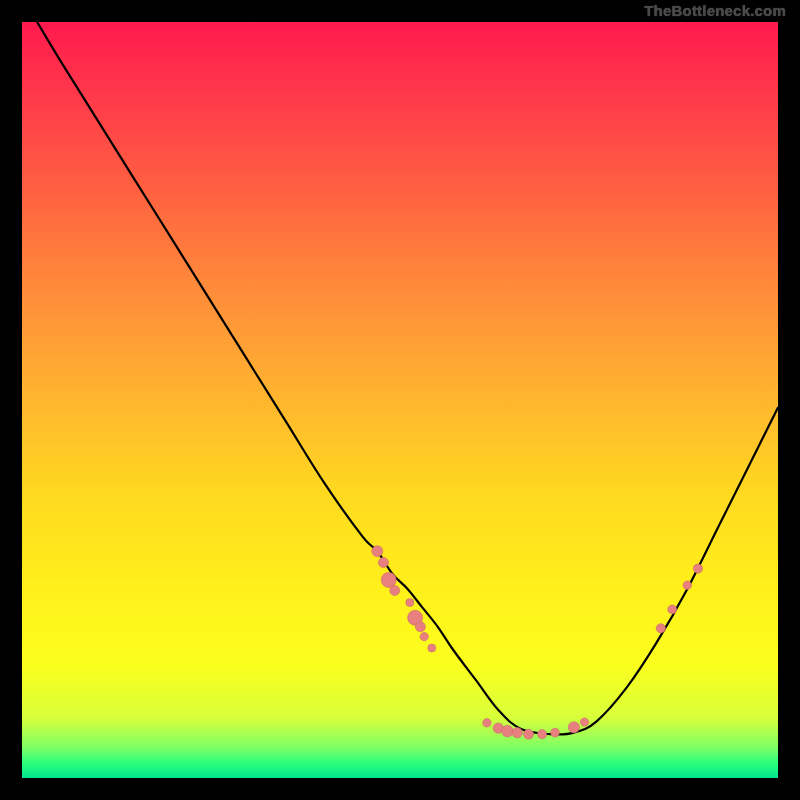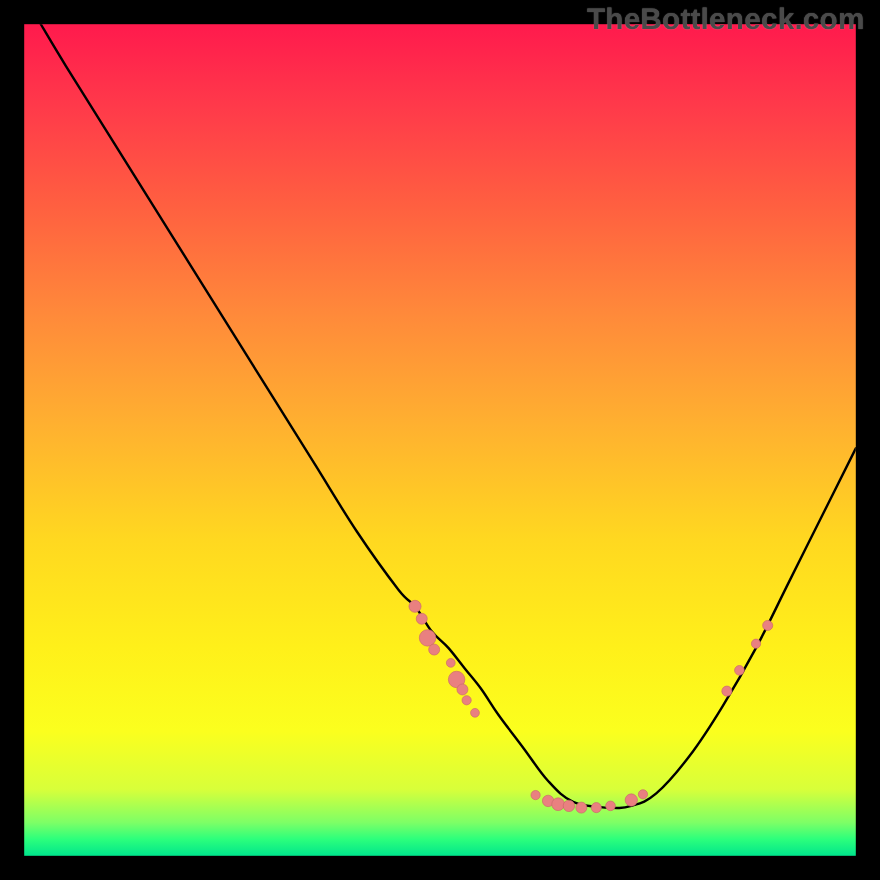--- a/index.html
+++ b/index.html
@@ -30,21 +30,21 @@
       #7dff66 96%,
       #2cff7c 98%,
       #00e58c 100%
     );
   }
   .watermark {
     position: absolute;
     top: 2px;
     right: 14px;
     color: #4a4a4a;
-    font-size: 27px;
+    font-size: 15px;
     font-weight: 600;
     letter-spacing: 0.2px;
     text-shadow: 0 0 1px rgba(255,255,255,0.4);
   }
   .curve {
     position: absolute;
     left: 0;
     top: 0;
     width: 756px;
     height: 756px;

